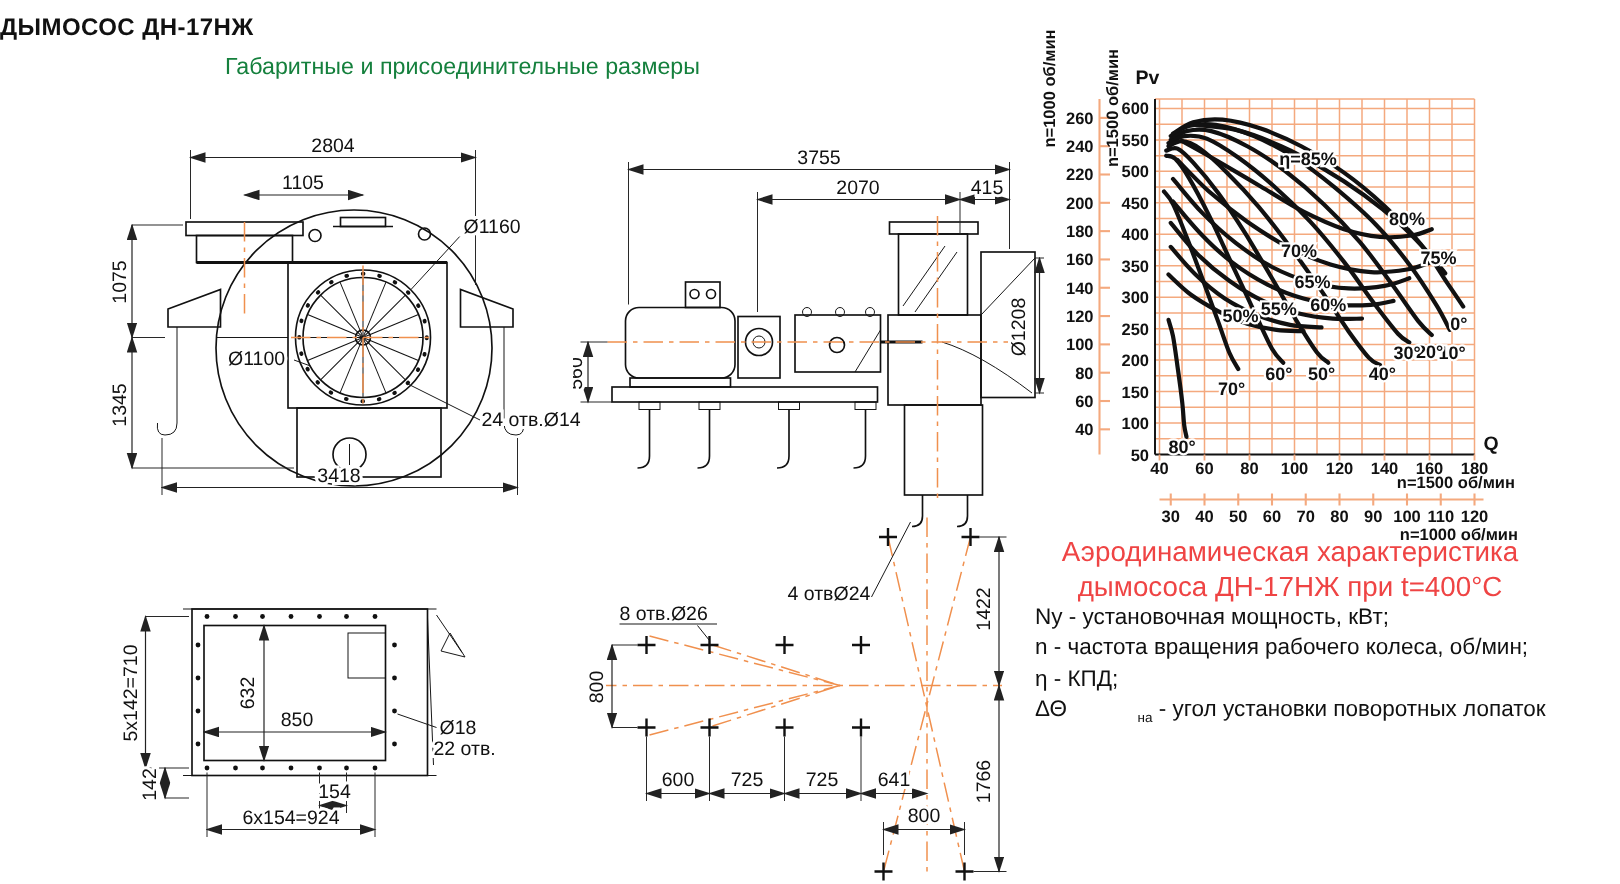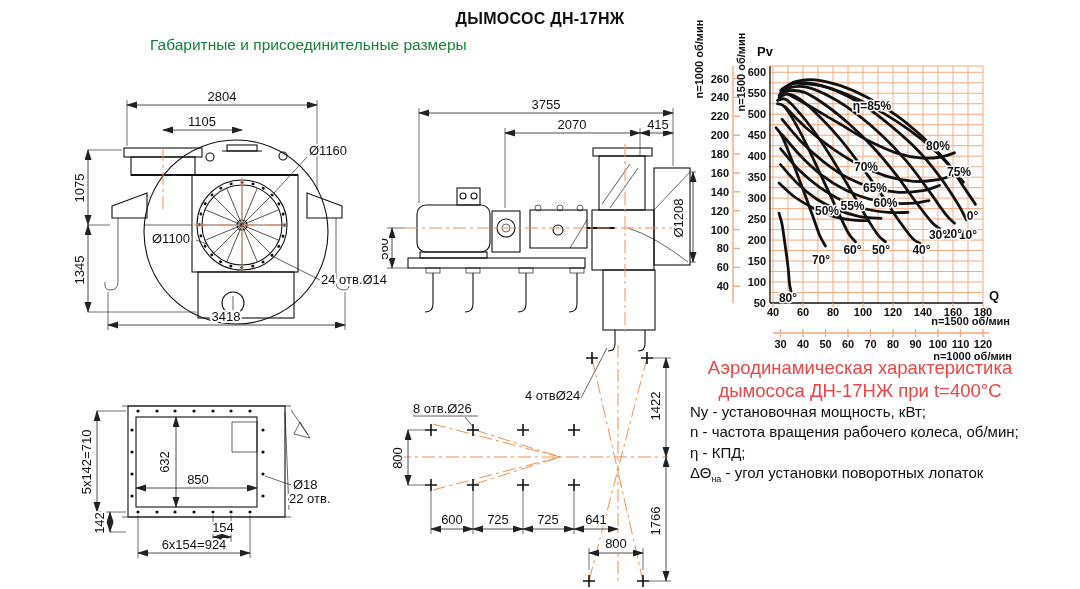--- a/index.html
+++ b/index.html
@@ -1,24 +1,24 @@
 <!DOCTYPE html>
 <html><head>
 <meta charset="utf-8">
 <style>
   html,body{margin:0;padding:0;background:#fff;}
   .page{position:relative;width:1080px;height:589px;background:#fff;overflow:hidden;
         font-family:"Liberation Sans","DejaVu Sans",sans-serif;color:#111;}
   .abs{position:absolute;}
-  .page-title{left:0;top:10px;width:1080px;text-align:center;font-size:16px;font-weight:bold;letter-spacing:.3px;}
+  .page-title{left:0;top:10px;width:1080px;font-size:16px;font-weight:bold;letter-spacing:.3px;}
   .page-subtitle{left:150px;top:36px;font-size:15.5px;}
   .chart-caption{left:688px;top:356px;width:344px;text-align:center;font-size:18.5px;line-height:23px;}
   .legend{left:690px;top:402px;width:388px;font-size:15px;line-height:20.4px;}
   .legend sup{font-size:9px;vertical-align:super;line-height:0;}
-  .legend sub{font-size:9px;vertical-align:sub;line-height:0;}
+  .legend sub{font-size:9px;vertical-align:sub;line-height:0;margin-left:47px;}
   svg text{font-family:"Liberation Sans","DejaVu Sans",sans-serif;}
   .dl{stroke:#111;stroke-width:1.1;fill:none;}
   .dl2{stroke:#111;stroke-width:2;fill:none;}
   .dt{stroke:#111;stroke-width:.65;fill:none;}
   .dim{stroke:#222;stroke-width:.8;fill:none;}
   .ext{stroke:#222;stroke-width:.65;fill:none;}
   .cl{stroke:#F0904E;stroke-width:1;fill:none;stroke-dasharray:13 4 3 4;}
   .bx{stroke:#111;stroke-width:1.6;fill:none;}
   .dtx{font-size:13px;fill:#111;paint-order:stroke;stroke:#fff;stroke-width:4px;}
   .boltring{fill:none;stroke:#111;stroke-width:2.6;stroke-linecap:round;stroke-dasharray:.5 10.6;}

